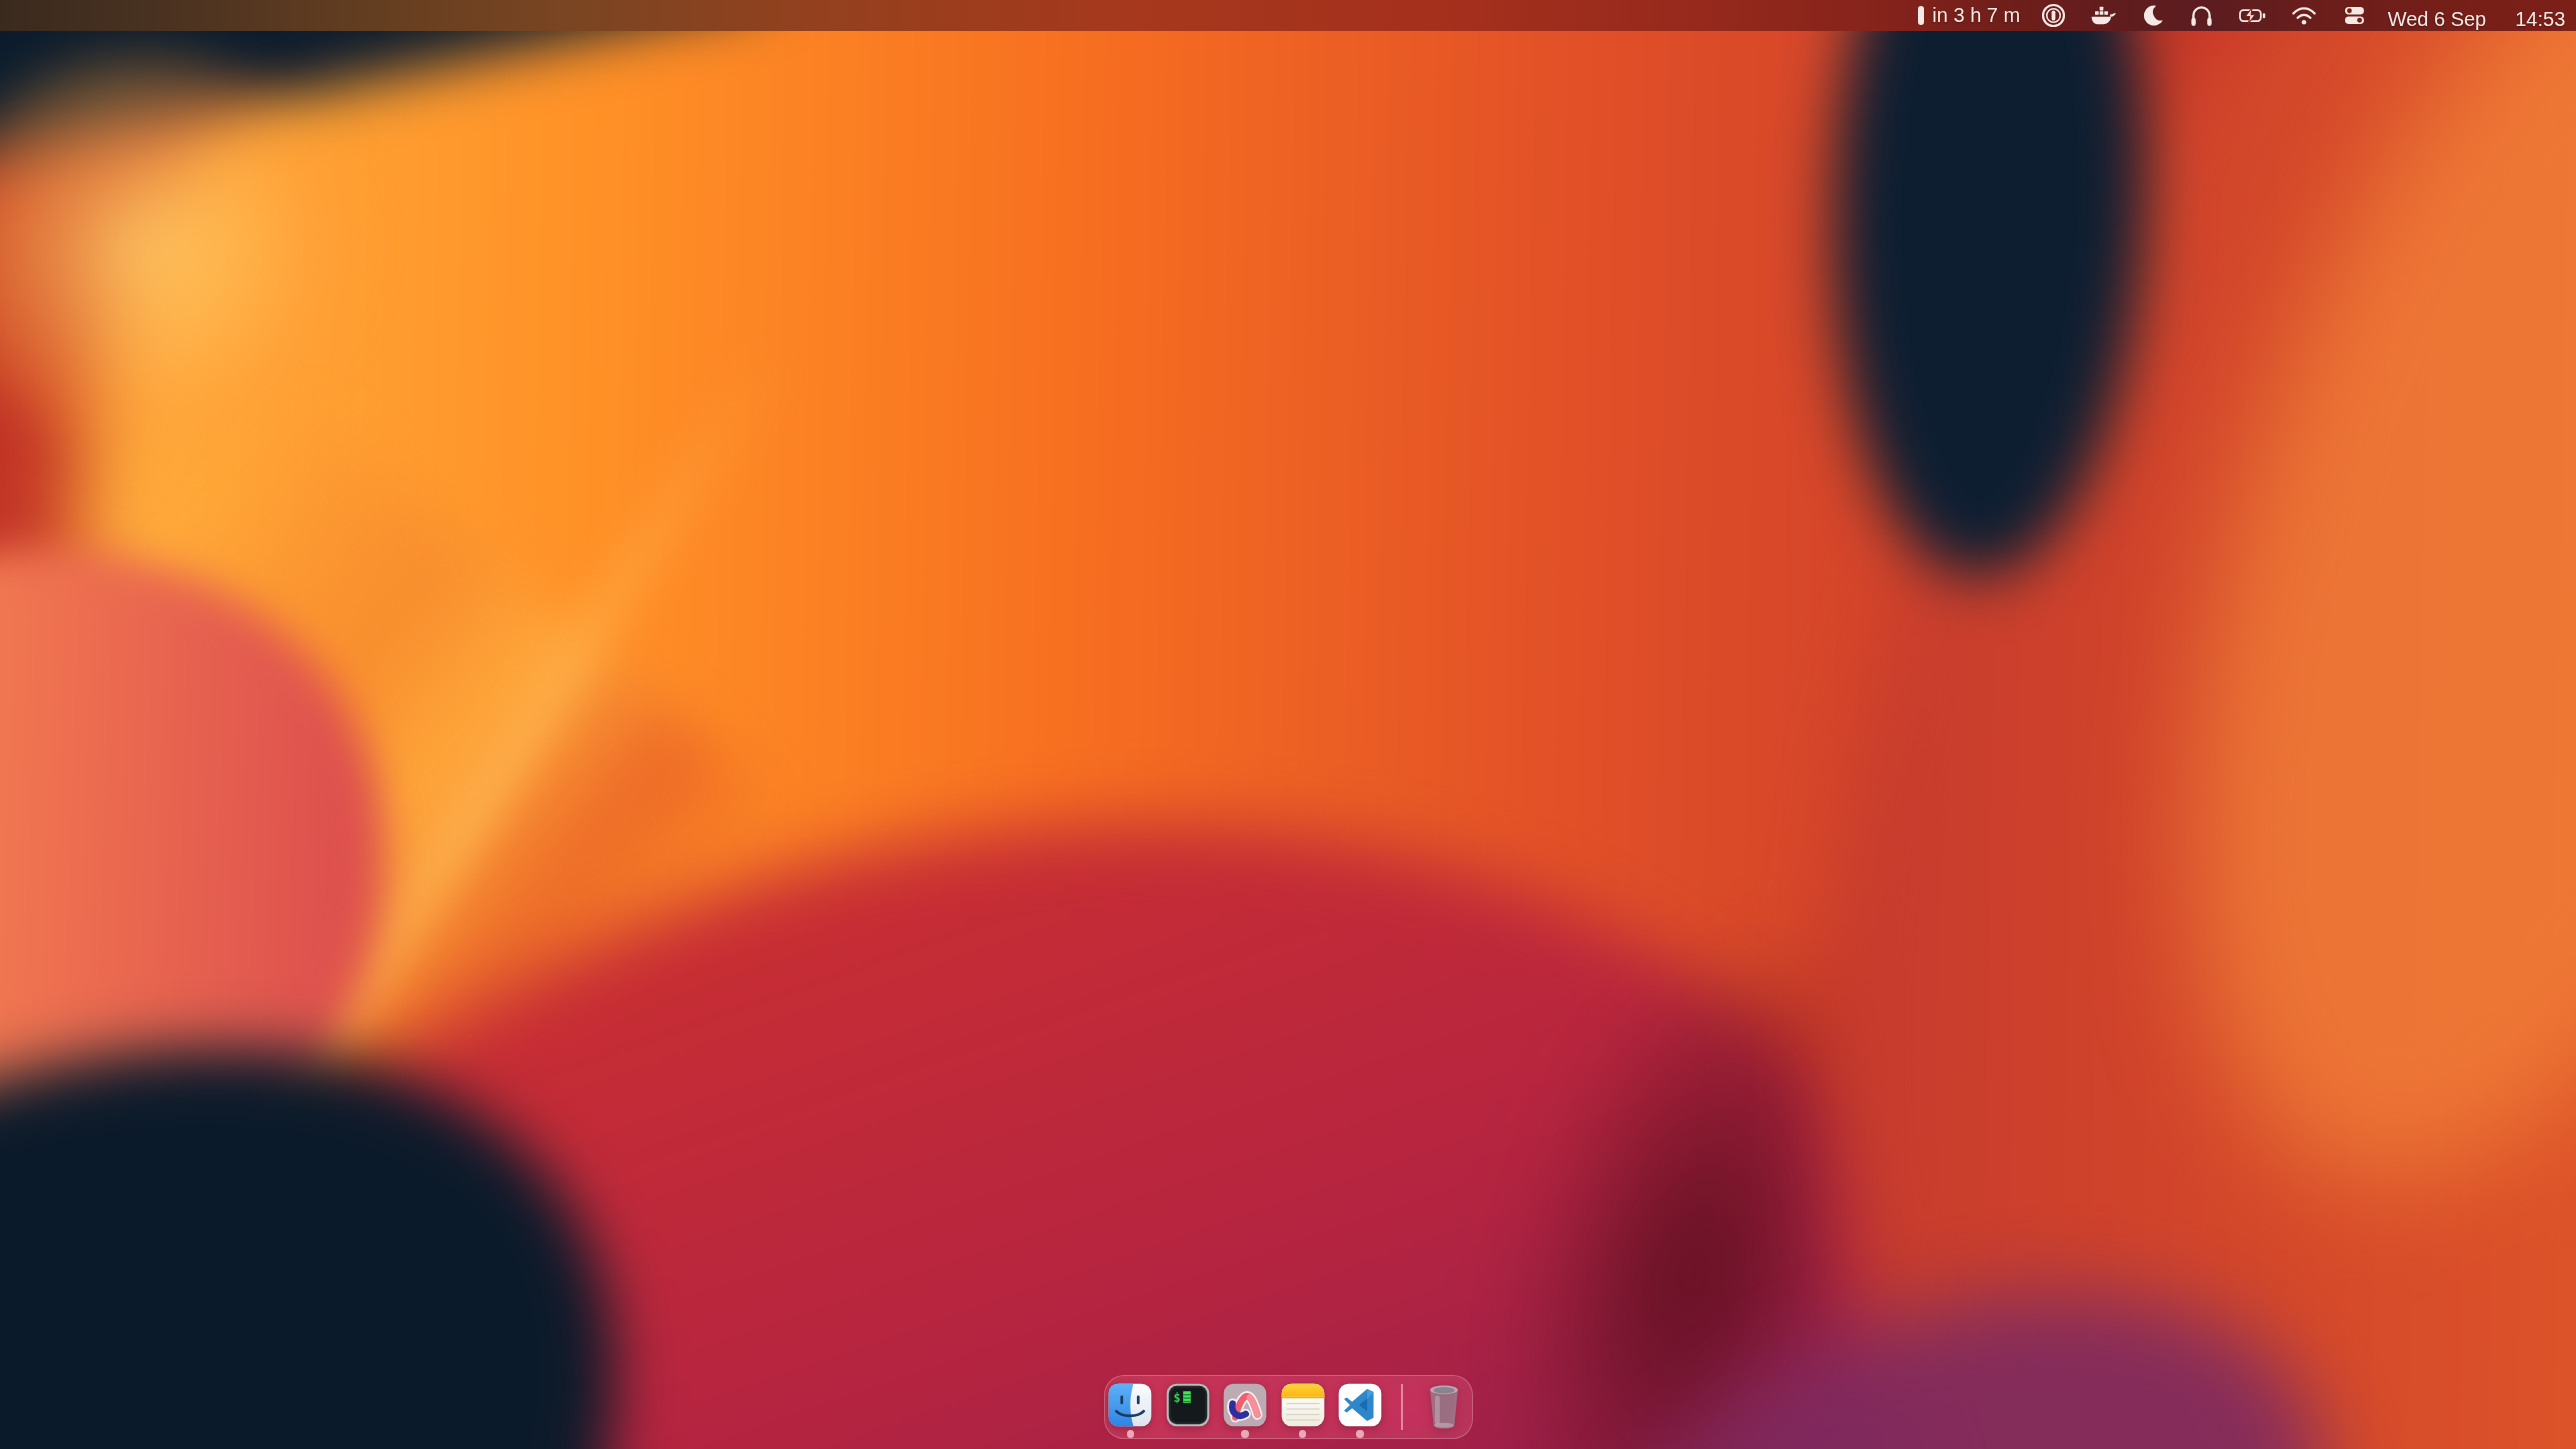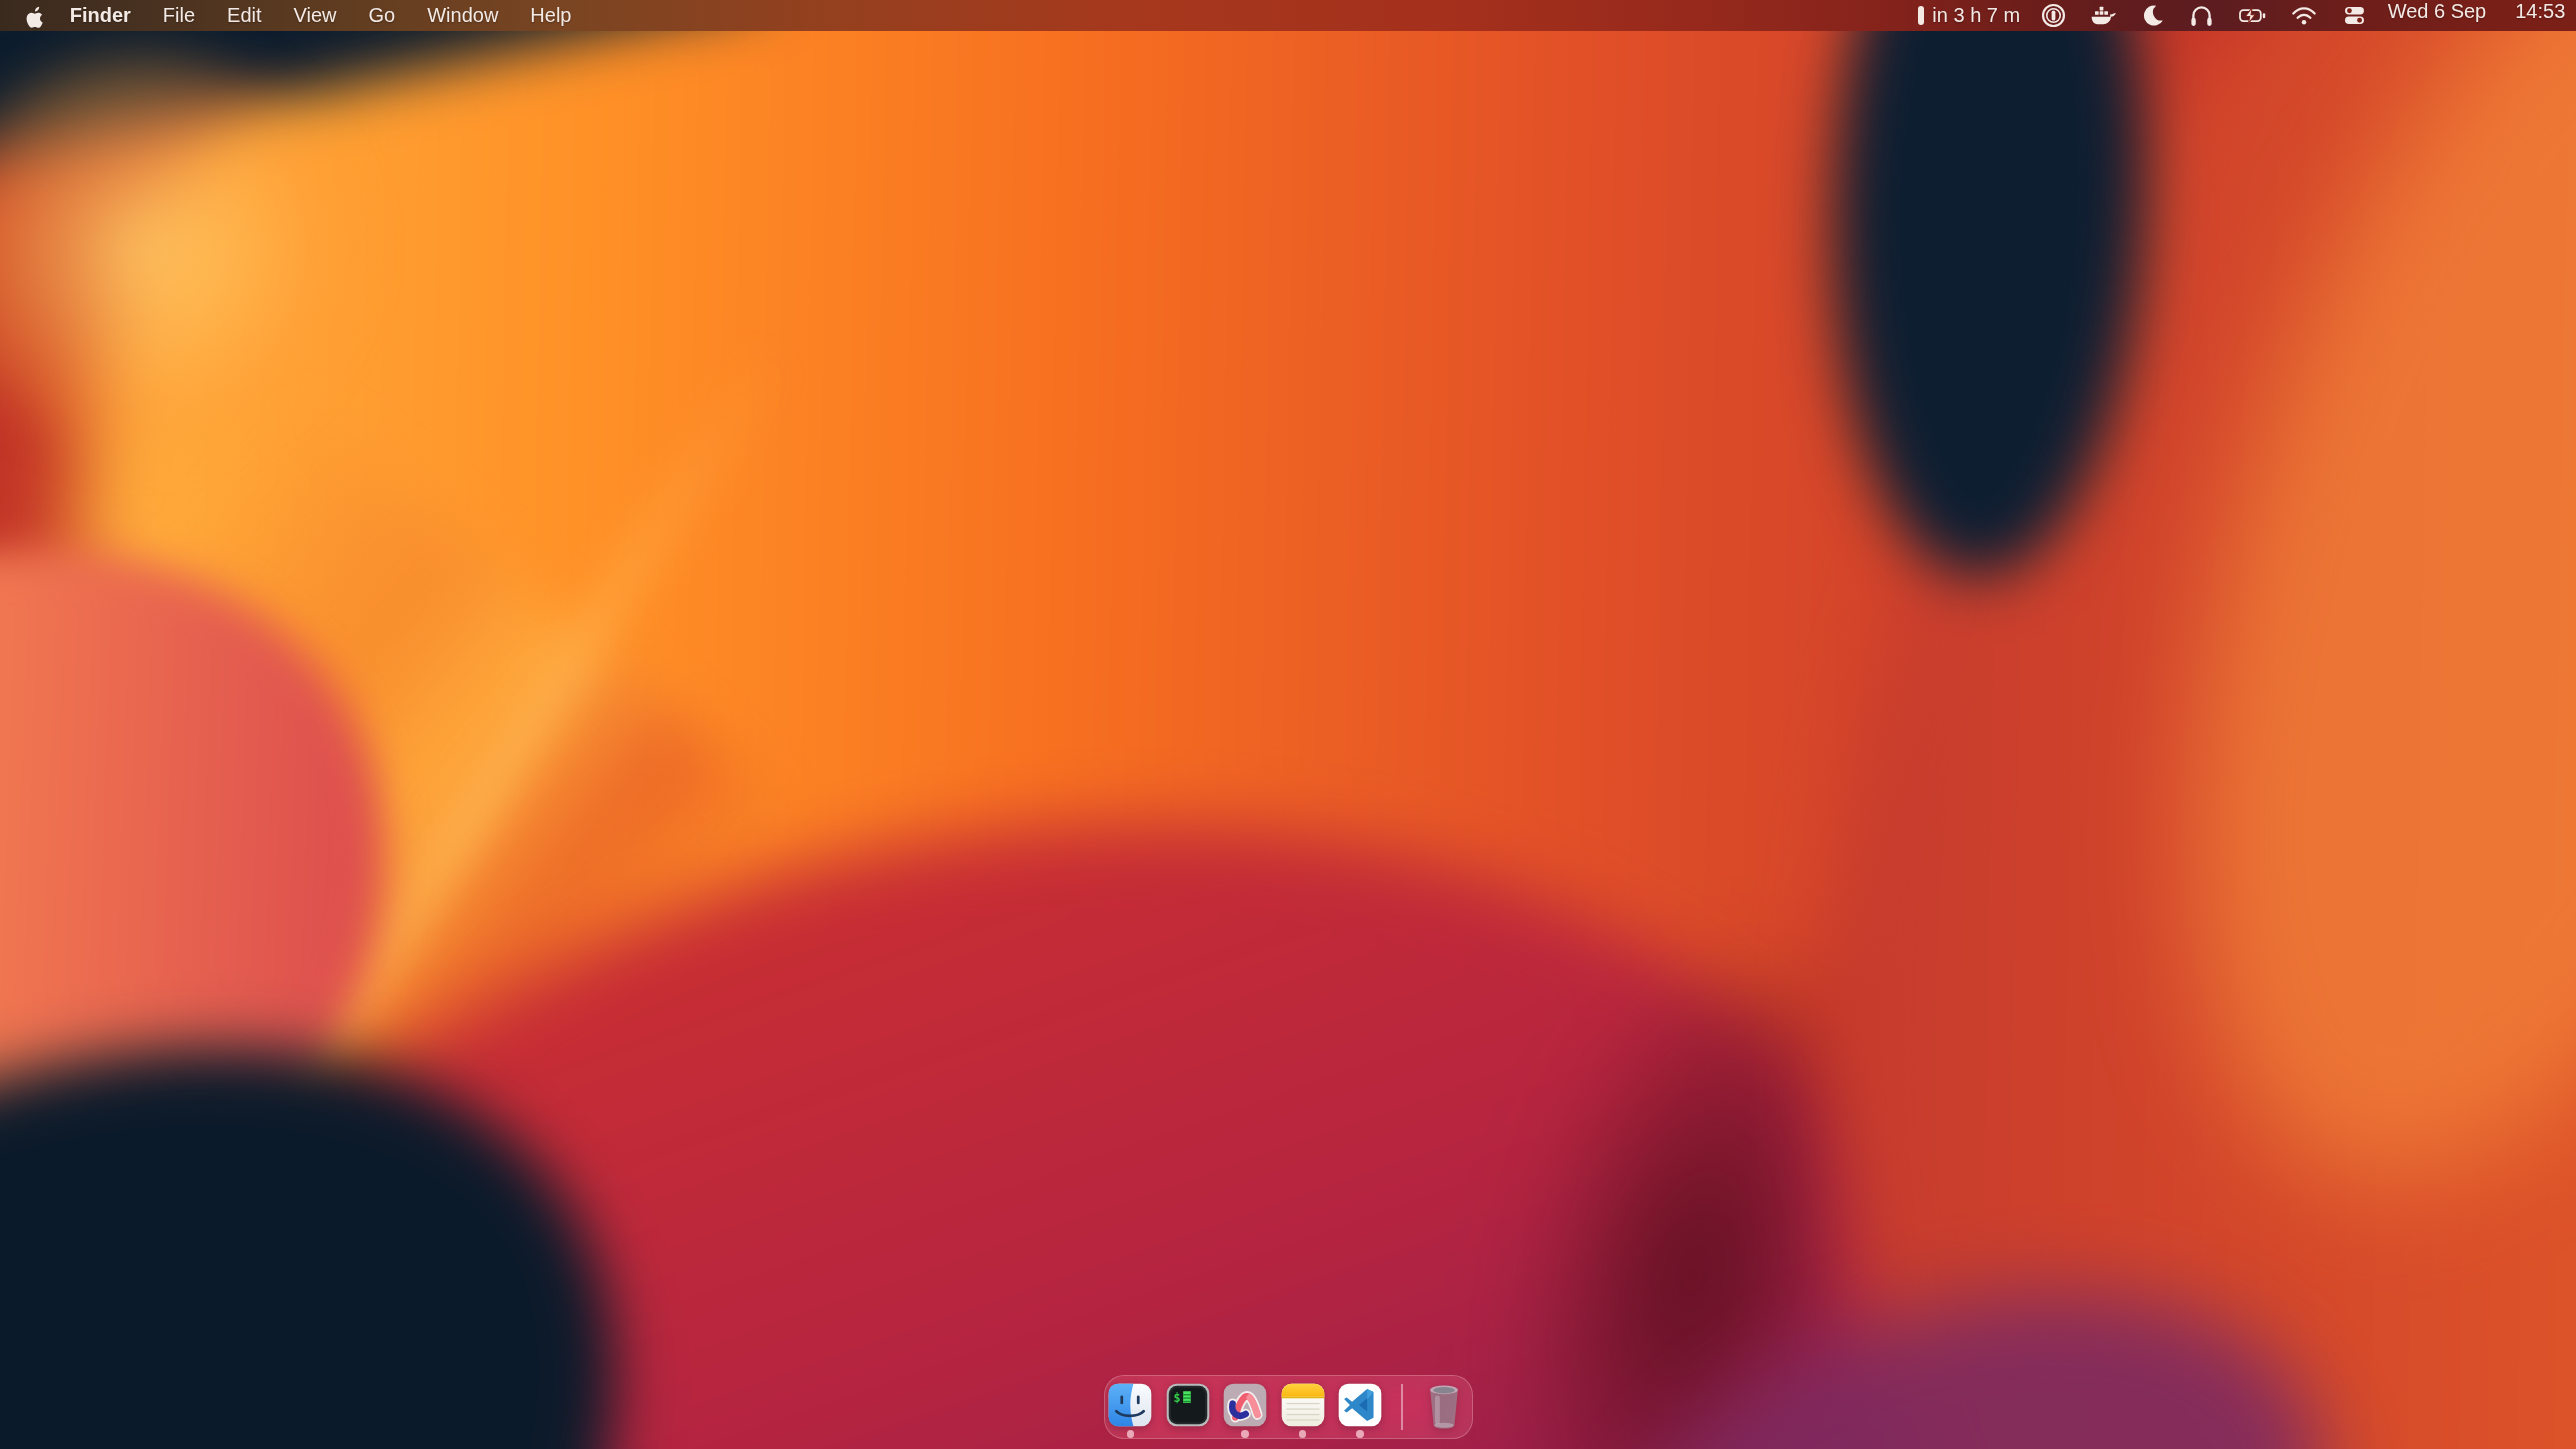--- a/index.html
+++ b/index.html
@@ -45,21 +45,21 @@
   .menubar{position:absolute;top:0;left:0;right:0;height:31px;z-index:10;
     display:flex;align-items:center;color:#f3eae6;font-size:20px;
     text-shadow:0 0.7px 2px rgba(0,0,0,.3);
     background:linear-gradient(90deg,#3a2a1e 0%,#463020 5%,#5f3c20 13%,#7a4522 22%,#94401e 32%,
       #a6381d 44%,#a5301c 56%,#96291c 66%,#85231b 73%,#6f1e1a 78%,#611c1d 82%,#5c1c20 86%,
       #6a1e1b 90%,#771f18 96%,#7b2017 100%);}
   .menubar .left{display:flex;align-items:center;height:100%;padding-left:10.7px;}
   .apple{width:47px;height:100%;display:flex;align-items:center;justify-content:center;}
   .menu-item{padding:0 16px;line-height:31px;white-space:nowrap;}
   .app-name{font-weight:700;padding:0 16px 0 12px;}
-  .menubar .right{margin-left:auto;display:flex;align-items:flex-start;height:100%;padding-right:10.7px;}
+  .menubar .right{margin-left:auto;display:flex;align-items:flex-end;height:100%;padding-right:10.7px;}
   .st{height:100%;display:flex;align-items:center;justify-content:center;padding:0 11.4px;}
   .countdown{display:flex;align-items:center;padding:0 8px 0 0;}
   .cd-bar{width:6.7px;height:19.5px;border-radius:3.4px;background:#f5e9e4;margin-right:8px;}
   .clock{display:flex;align-items:center;margin-left:8px;}
   .clock .date{white-space:nowrap;}
   .clock .time{margin-left:29px;}
 
   
   .dock{position:absolute;left:1104px;top:1375px;width:369px;height:64px;z-index:10;
     border-radius:20px;background:rgba(235,205,215,0.13);
@@ -92,35 +92,20 @@
     <div class="p-right"></div>
     <div class="p-right2"></div>
     <div class="purple-br"></div>
     <div class="navy-tl"></div>
     <div class="glow-tl"></div>
     <div class="navy-wedge"></div>
     <div class="navy-bl"></div>
   </div>
 
   <div class="menubar">
-    <div class="left">
-      <div class="apple">
-        <svg width="20" height="24" viewBox="0 0 28 34">
-          <path fill="#f3eae6" d="M22.5 20.6c0-3.6 2.9-5.3 3-5.4c-1.6-2.4-4.2-2.7-5.1-2.8c-2.2-.2-4.2 1.3-5.3 1.3c-1.1 0-2.8-1.3-4.6-1.2c-2.4 0-4.6 1.4-5.8 3.5c-2.5 4.3-.6 10.7 1.8 14.2c1.2 1.7 2.6 3.6 4.4 3.5c1.8-.1 2.4-1.1 4.6-1.1c2.1 0 2.7 1.1 4.6 1.1c1.9 0 3.1-1.7 4.3-3.4c1.3-2 1.9-3.9 1.9-4c0-.1-3.7-1.4-3.8-5.7z"></path>
-          <path fill="#f3eae6" d="M19.8 8.5c1-1.2 1.7-2.9 1.5-4.6c-1.5.1-3.3 1-4.3 2.2c-.9 1.1-1.8 2.8-1.5 4.5c1.6.1 3.3-.8 4.3-2.1z"></path>
-        </svg>
-      </div>
-      <span class="menu-item app-name">Finder</span>
-      <span class="menu-item">File</span>
-      <span class="menu-item">Edit</span>
-      <span class="menu-item">View</span>
-      <span class="menu-item">Go</span>
-      <span class="menu-item">Window</span>
-      <span class="menu-item">Help</span>
-    </div>
 
     <div class="right">
       <div class="st countdown">
         <span class="cd-bar"></span>
         <span>in 3 h 7 m</span>
       </div>
 
       <div class="st">
         <svg width="27" height="27" viewBox="0 0 40 40">
           <circle cx="20" cy="20" r="15.5" fill="none" stroke="#f3eae6" stroke-width="3.2"></circle>

